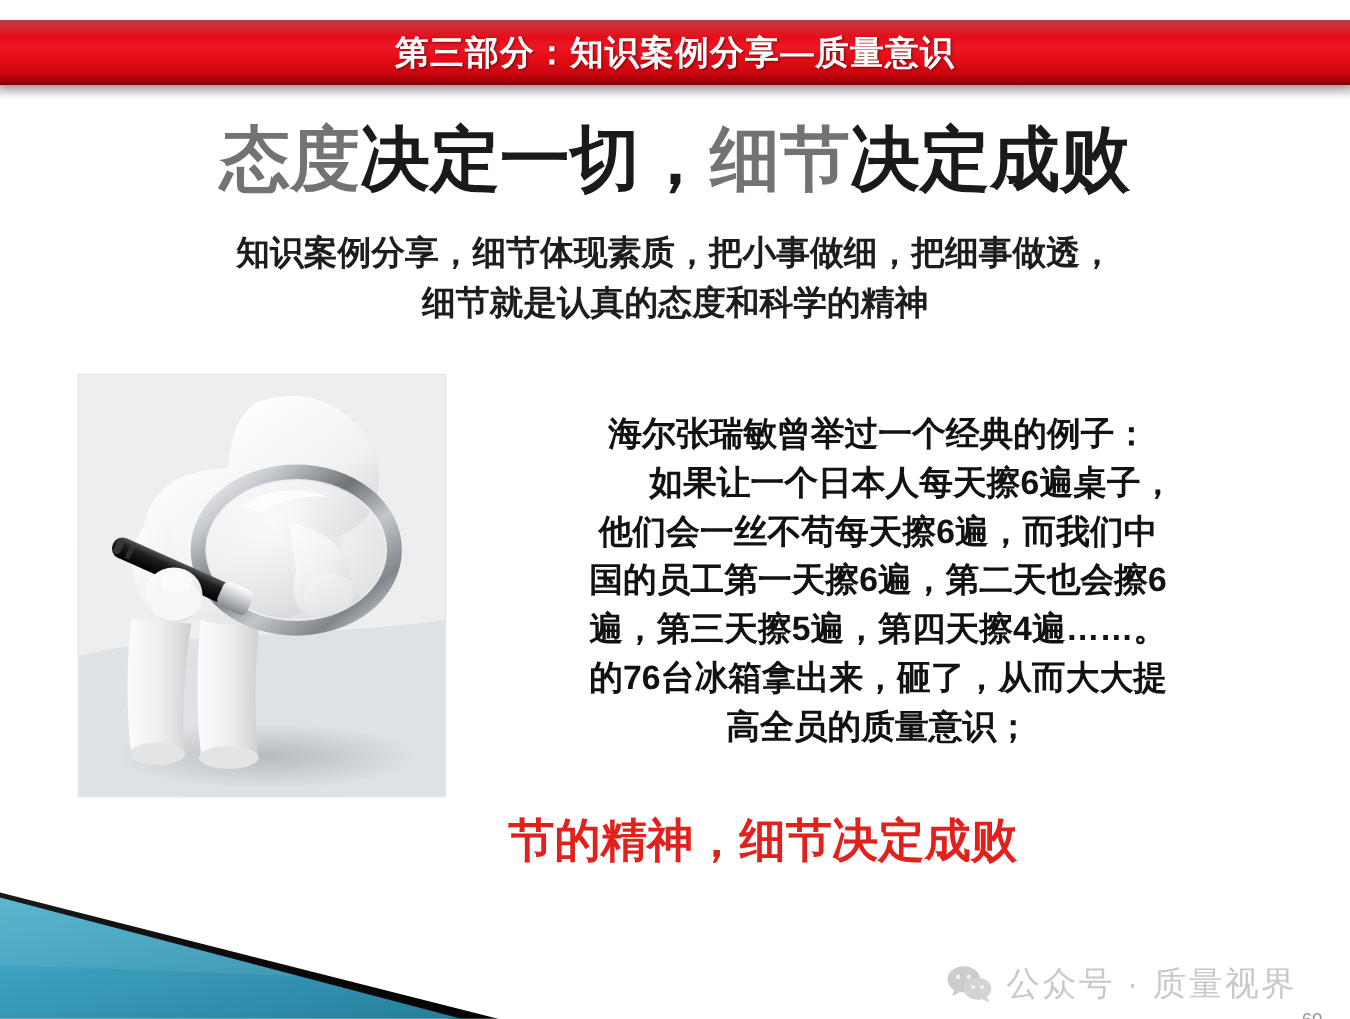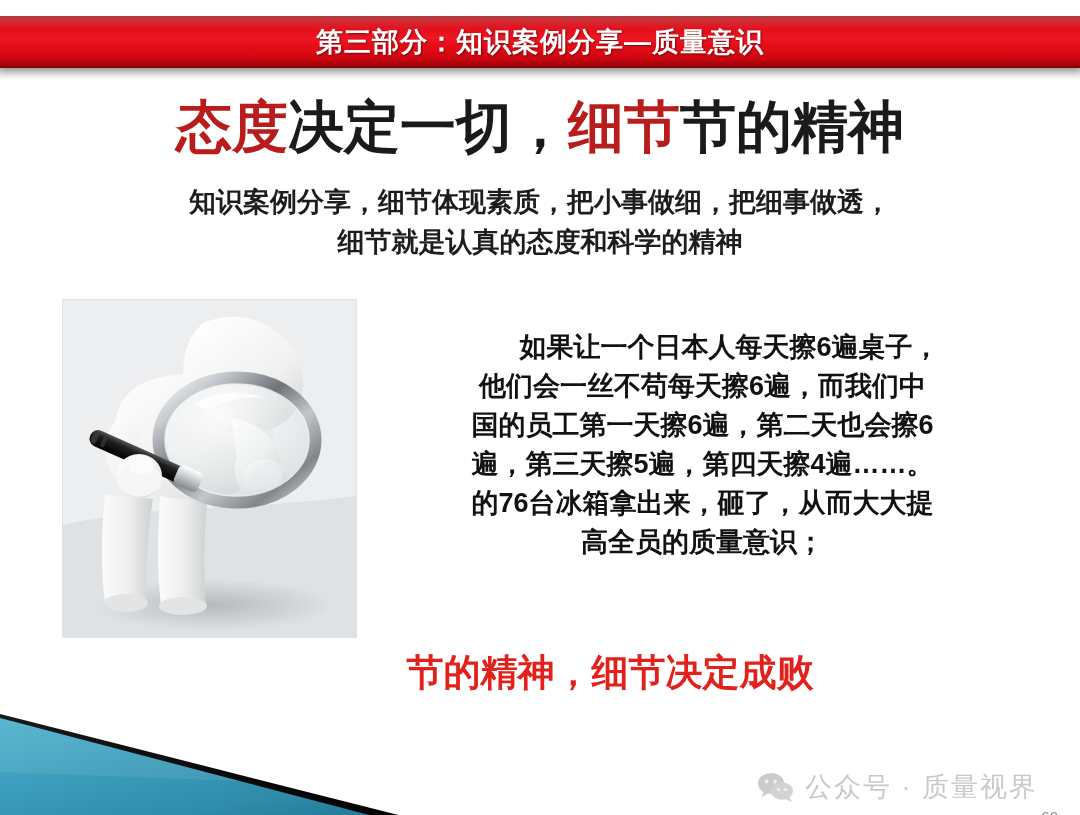--- a/index.html
+++ b/index.html
@@ -82,21 +82,21 @@
     position: absolute;
     left: 0; right: 0;
     top: 78px;
     text-align: center;
     font-size: 56px;
     font-weight: bold;
     line-height: 66px;
     white-space: nowrap;
     letter-spacing: 0px;
   }
-  .t-red  { color: #b91c1c; text-align: right; }
+  .t-red  { color: #737373; text-align: right; }
   .t-black{ color: #1a1a1a; }
 
   
   #subtitle {
     position: absolute;
     left: 120px;
     width: 840px;
     top: 166px;
     text-align: center;
     color: #1d1d1d;
@@ -194,21 +194,21 @@
 </head>
 <body>
 
 <div id="slide">
 
   <div id="header-bar"></div>
   <div id="header-shadow"></div>
   <div id="header-title">第三部分：知识案例分享—质量意识</div>
 
   <div id="main-title">
-    <span class="t-red">态度</span><span class="t-black">决定一切，</span><span class="t-red">细节</span><span class="t-black">节的精神</span>
+    <span class="t-red">态度</span><span class="t-black">决定一切，</span><span class="t-red">细节</span><span class="t-black">决定成败</span>
   </div>
 
   <div id="subtitle">
     <span class="sub-line">知识案例分享，细节体现素质，把小事做细，把细事做透，</span>
     <span class="sub-line">细节就是认真的态度和科学的精神</span>
   </div>
 
   <div id="figure-image">
     <svg id="figure-svg" width="293" height="337" viewBox="0 0 293 337">
       <defs>
@@ -289,20 +289,21 @@
       </g>
 
       <ellipse cx="76" cy="176" rx="23" ry="22" fill="url(#bodyGrad)"></ellipse>
       <path d="M60,170 q16,-12 32,-2 q12,10 2,22 q-16,12 -32,2 q-10,-10 -2,-22 z" fill="#f6f6f6"></path>
 
       <path d="M66,160 q12,-8 22,0 q6,6 0,12 q-12,6 -22,-2 z" fill="#fbfbfb"></path>
     </svg>
   </div>
 
   <div id="body-text">
+    <span class="body-line center">海尔张瑞敏曾举过一个经典的例子：</span>
     <span class="body-line indent">如果让一个日本人每天擦6遍桌子，</span>
     <span class="body-line">他们会一丝不苟每天擦6遍，而我们中</span>
     <span class="body-line">国的员工第一天擦6遍，第二天也会擦6</span>
     <span class="body-line">遍，第三天擦5遍，第四天擦4遍……。</span>
     <span class="body-line">的76台冰箱拿出来，砸了，从而大大提</span>
     <span class="body-line center">高全员的质量意识；</span>
   </div>
 
   <div id="conclusion">
     <span class="concl-line">节的精神，细节决定成败</span>

